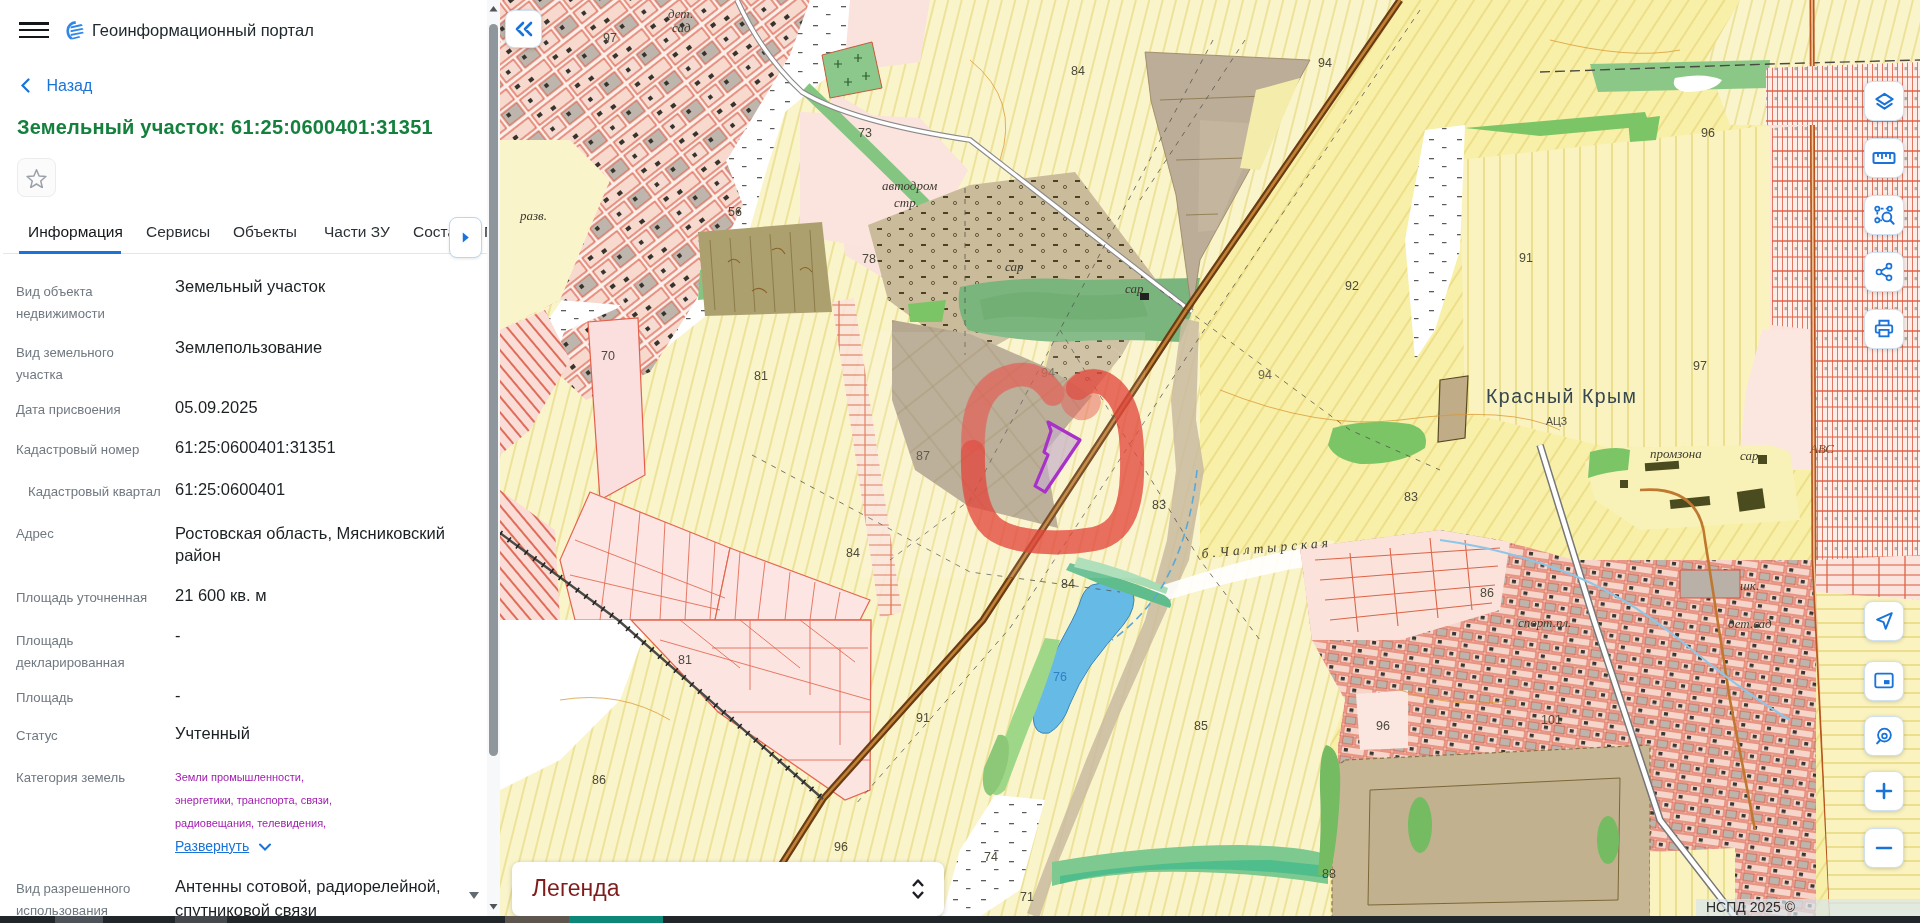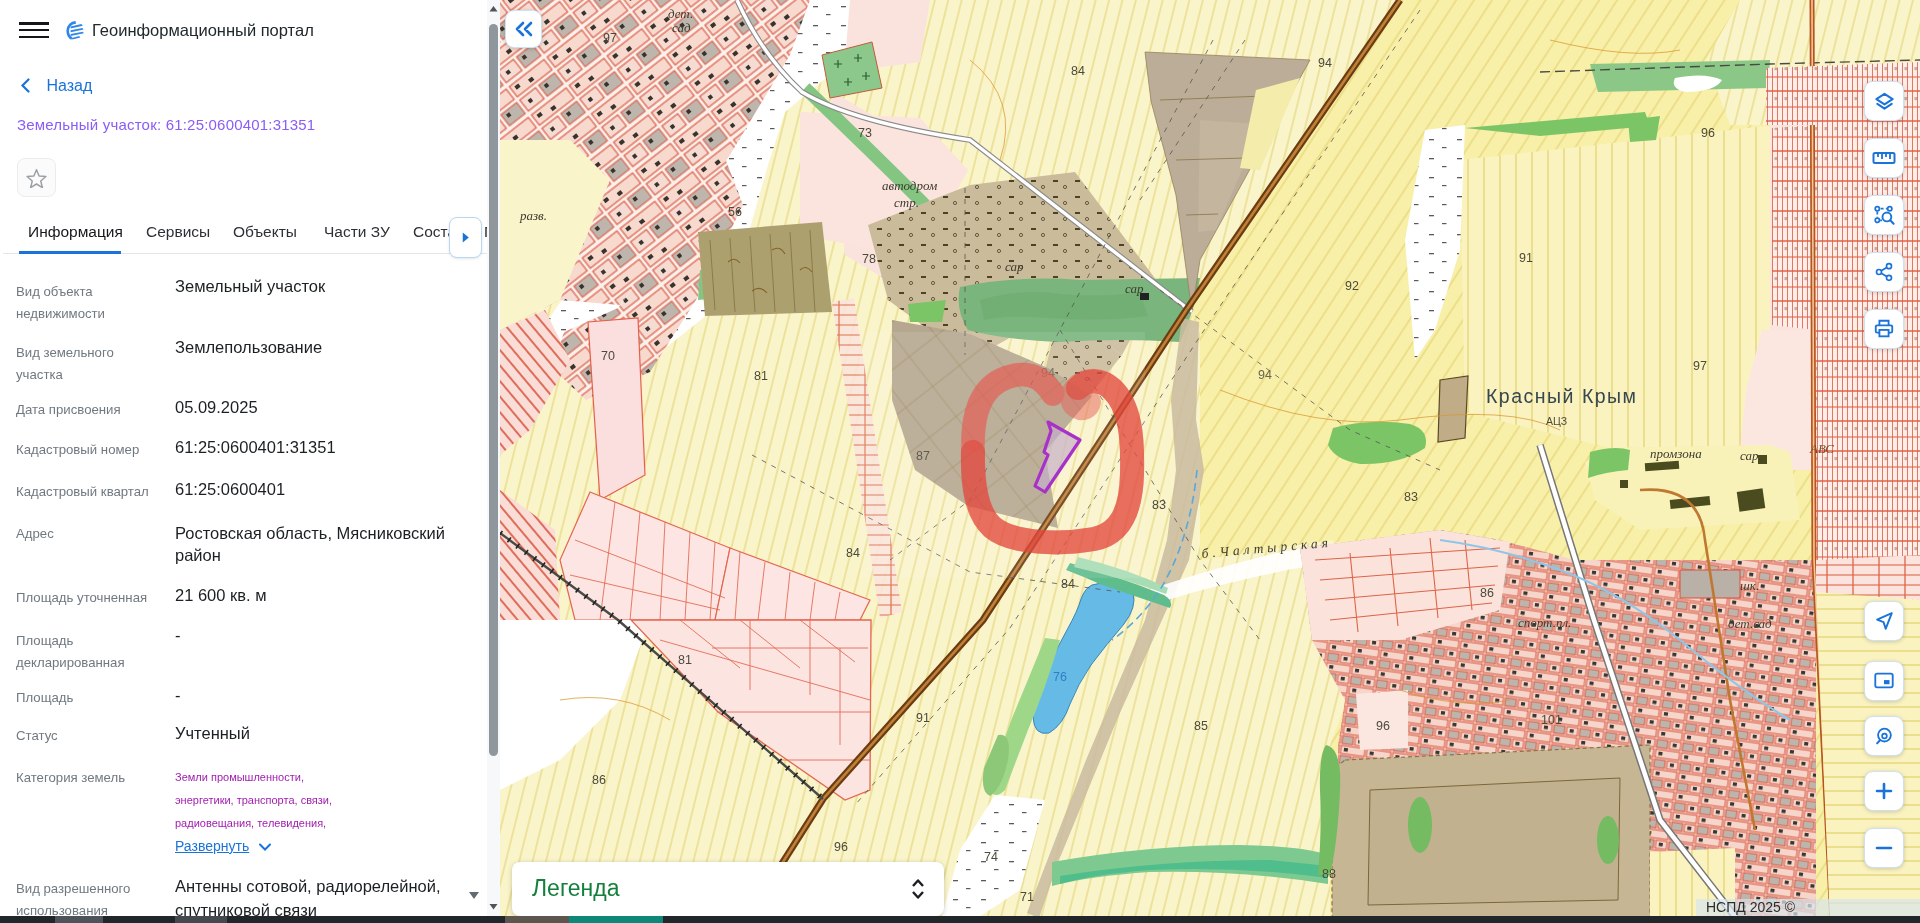--- a/index.html
+++ b/index.html
@@ -450,21 +450,21 @@
       </svg>
 </div>
 
 <div class="btnw" style="left:1364px;top:828px;width:40px;height:40px">
   <svg width="20" height="20" viewBox="0 0 20 20">
         <path d="M3,10 L17,10" stroke="#1a73d9" stroke-width="2.6" stroke-linecap="round"></path>
       </svg>
 </div>
 
 <div style="position:absolute;left:12px;top:862px;width:432px;height:54px;background:#fff;border-radius:8px;box-shadow:0 1px 5px rgba(0,0,0,.2)">
-  <span style="position:absolute;left:20px;top:13px;font-size:23px;color:#15803d">Легенда</span>
+  <span style="position:absolute;left:20px;top:13px;font-size:23px;color:#7f1d1d">Легенда</span>
   <svg style="position:absolute;right:18px;top:15px" width="16" height="24" viewBox="0 0 16 24">
         <path d="M3,9 L8,3.5 L13,9" fill="none" stroke="#1b1f23" stroke-width="2.4" stroke-linejoin="round"></path>
         <path d="M3,15 L8,20.5 L13,15" fill="none" stroke="#1b1f23" stroke-width="2.4" stroke-linejoin="round"></path>
       </svg>
 </div>
 
 <div style="position:absolute;left:1196px;top:899px;width:224px;height:17px;background:rgba(216,228,234,.72)"></div>
 
 <div style="position:absolute;left:1206px;top:899px;font-size:14px;color:#2b2b2b;">НСПД 2025 ©</div>
 
@@ -495,21 +495,21 @@
 
     <div style="position:absolute;left:92px;top:21px;font-size:16.5px;color:#20292e;">Геоинформационный портал</div>
 
     <div style="position:absolute;left:20px;top:77px;color:#1a73d9;font-size:16px;">
       <svg width="10" height="15" viewBox="0 0 10 15" style="vertical-align:-2px">
           <path d="M8.5,1.5 L2.5,7.5 L8.5,13.5" stroke="#1a73d9" stroke-width="2.2" fill="none" stroke-linecap="round"></path>
         </svg>
       <span style="margin-left:12px">Назад</span>
     </div>
 
-    <div style="position:absolute;left:17px;top:116px;font-size:15px;font-weight:400;color:#8b5cf6;letter-spacing:.2px">Земельный участок: 61:25:0600401:31351</div>
+    <div style="position:absolute;left:17px;top:116px;font-size:20px;font-weight:700;color:#15803d;letter-spacing:.2px">Земельный участок: 61:25:0600401:31351</div>
 
     <div style="position:absolute;left:17px;top:158px;width:39px;height:39px;background:#fbfbfb;border:1px solid #ececec;border-radius:8px;display:flex;align-items:center;justify-content:center">
       <svg width="21" height="20" viewBox="0 0 24 23">
           <path d="M12 2 L15 9.2 L22.8 9.8 L16.9 14.9 L18.7 22.5 L12 18.4 L5.3 22.5 L7.1 14.9 L1.2 9.8 L9 9.2 Z" fill="none" stroke="#9aa0a6" stroke-width="1.7" stroke-linejoin="round"></path>
         </svg>
     </div>
 
     <div style="position:absolute;left:3px;top:218px;width:487px;height:36px;border-bottom:1px solid #e4e6e8;font-size:15.5px;color:#2b3136">
       <span style="position:absolute;left:25px;top:5px;color:#15181b">Информация</span>
       <span style="position:absolute;left:143px;top:5px">Сервисы</span>
@@ -533,21 +533,21 @@
 
       <div style="position:absolute;left:16px;top:88px;line-height:22px">Вид земельного<br>участка</div>
       <div style="position:absolute;left:175px;top:84px;font-size:16.5px;color:#1b2023">Землепользование</div>
 
       <div style="position:absolute;left:16px;top:148px">Дата присвоения</div>
       <div style="position:absolute;left:175px;top:144px;font-size:16.5px;color:#1b2023">05.09.2025</div>
 
       <div style="position:absolute;left:16px;top:188px">Кадастровый номер</div>
       <div style="position:absolute;left:175px;top:184px;font-size:16.5px;color:#1b2023">61:25:0600401:31351</div>
 
-      <div style="position:absolute;left:16px;top:230px">Кадастровый квартал</div>
+      <div style="position:absolute;left:28px;top:230px">Кадастровый квартал</div>
       <div style="position:absolute;left:175px;top:226px;font-size:16.5px;color:#1b2023">61:25:0600401</div>
 
       <div style="position:absolute;left:16px;top:272px">Адрес</div>
       <div style="position:absolute;left:175px;top:268px;font-size:16.5px;color:#1b2023;line-height:22px">Ростовская область, Мясниковский<br>район</div>
 
       <div style="position:absolute;left:16px;top:336px">Площадь уточненная</div>
       <div style="position:absolute;left:175px;top:332px;font-size:16.5px;color:#1b2023">21 600 кв. м</div>
 
       <div style="position:absolute;left:16px;top:376px;line-height:22px">Площадь<br>декларированная</div>
       <div style="position:absolute;left:175px;top:372px;font-size:16.5px;color:#1b2023">-</div>

